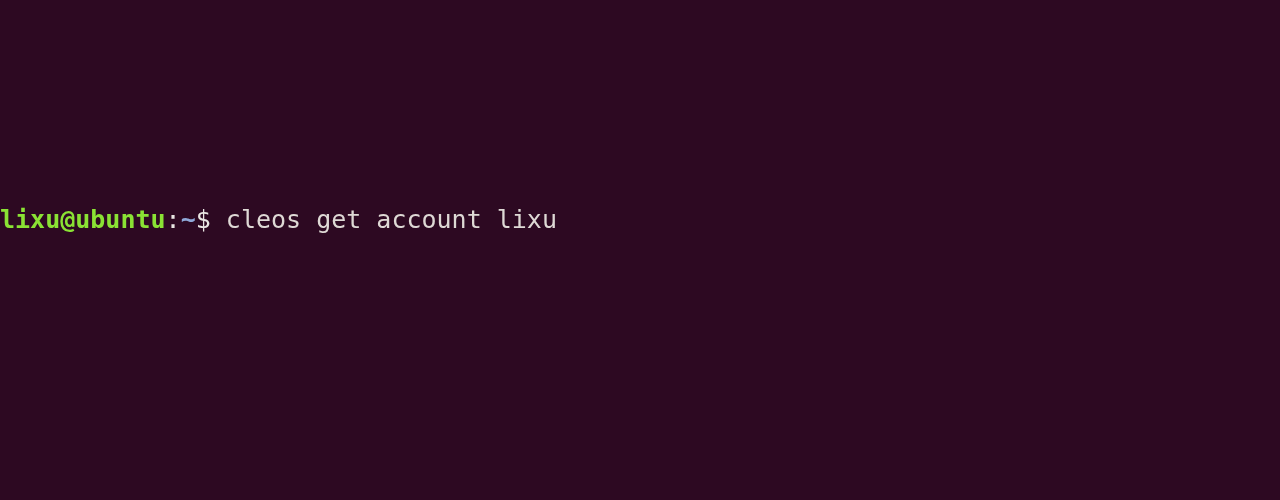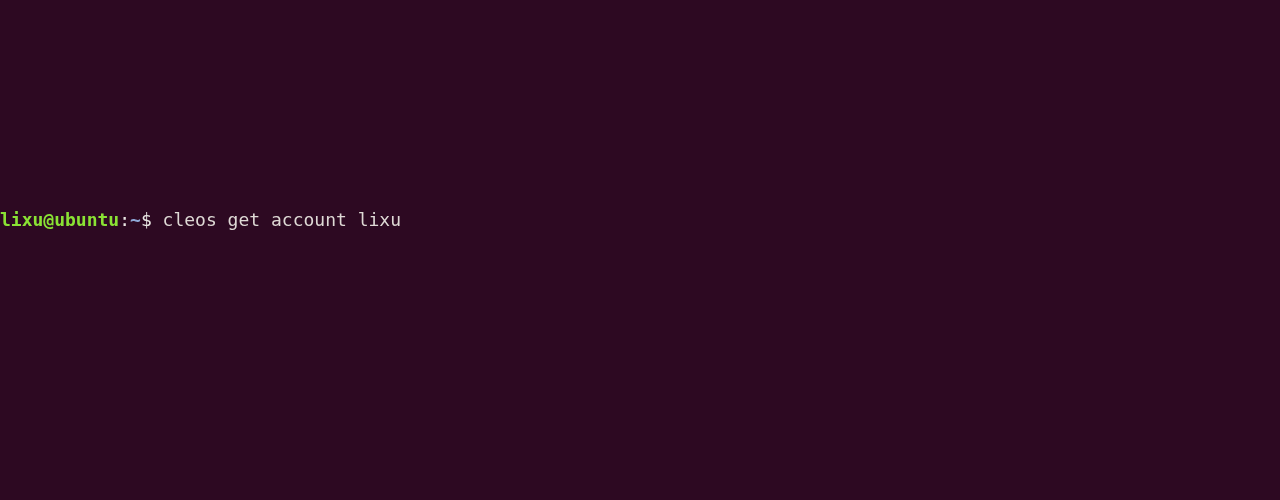--- a/index.html
+++ b/index.html
@@ -7,21 +7,21 @@
     padding: 0;
     background: #2d0922;
   }
   #terminal {
     position: relative;
     width: 1072px;
     height: 500px;
     background: #2d0922;
     overflow: hidden;
     font-family: "DejaVu Sans Mono", "Liberation Mono", monospace;
-    font-size: 18px;
+    font-size: 25px;
     line-height: 24.7px;
     color: #e6e3e0;
     letter-spacing: 0px;
   }
   #screen {
     position: absolute;
     left: 0;
     top: -14px;
     width: 1280px;
     white-space: pre;

